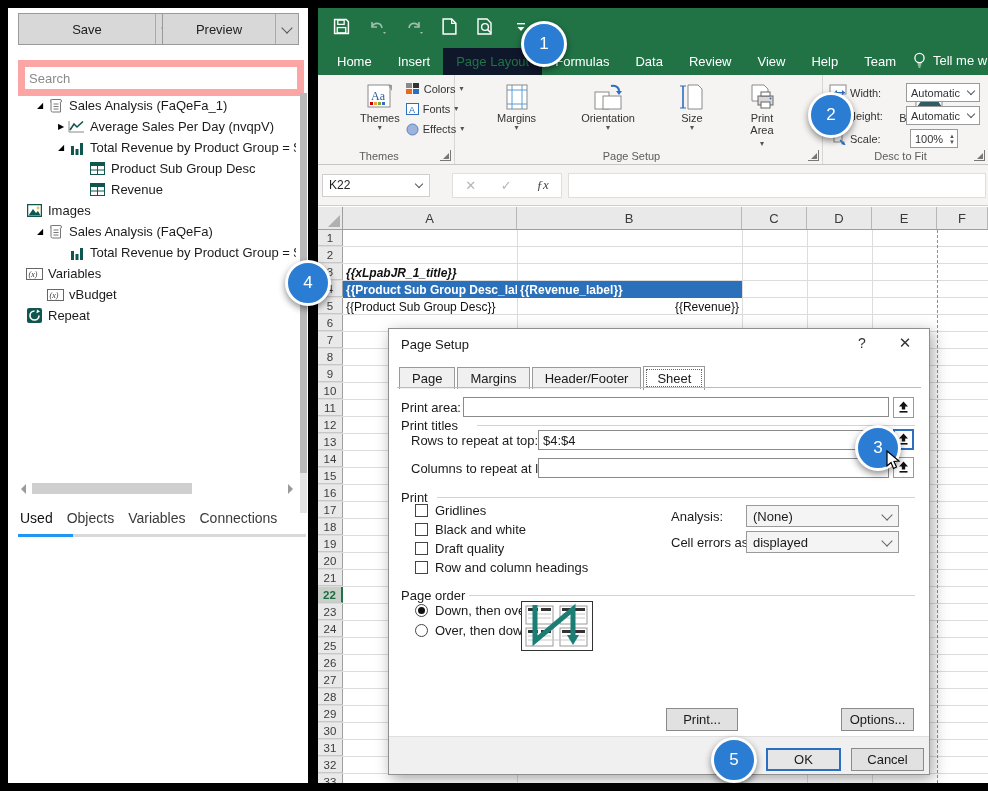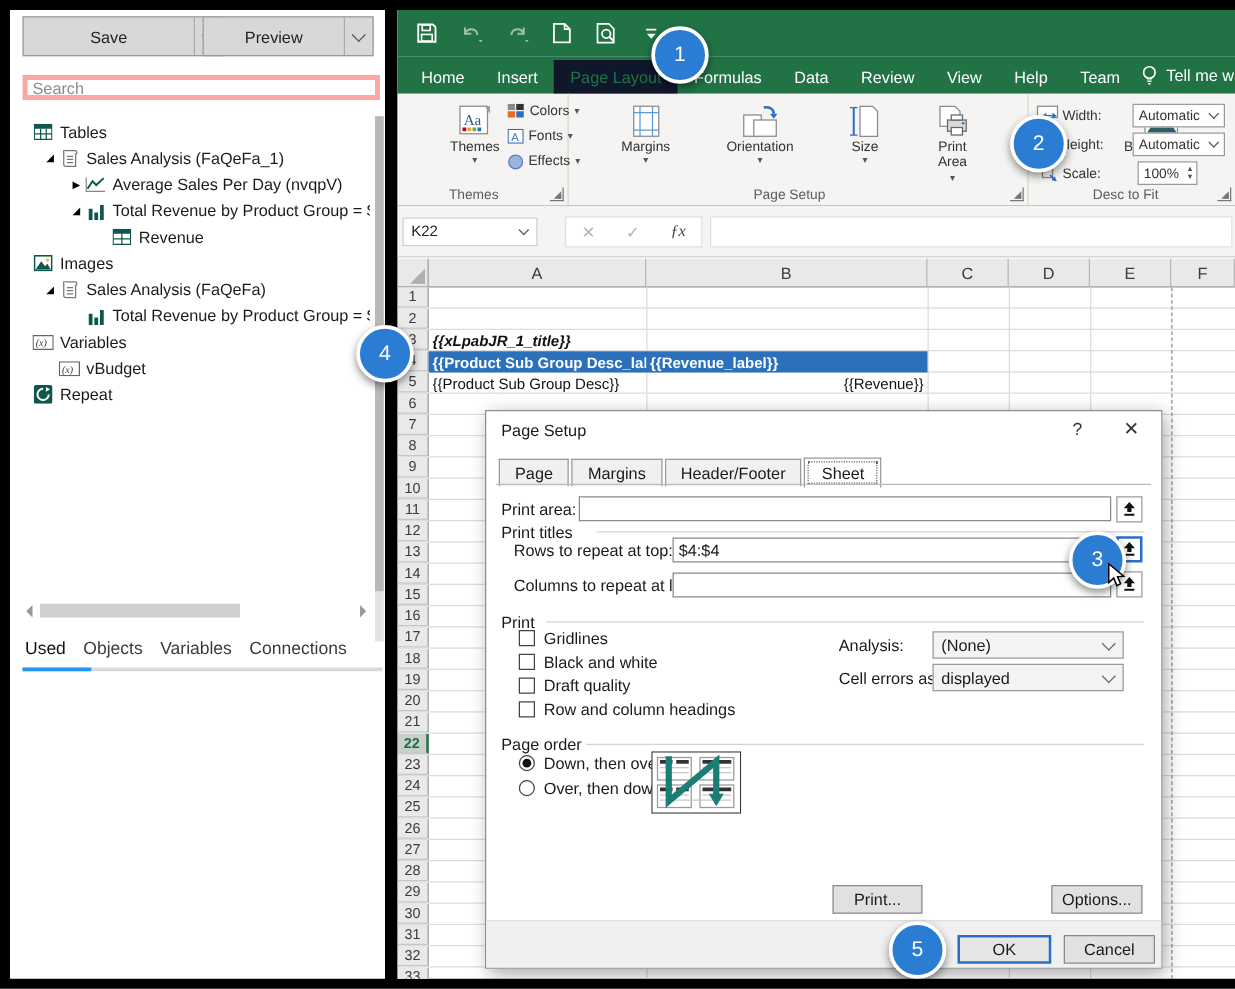--- a/index.html
+++ b/index.html
@@ -4,21 +4,21 @@
 <style>
   html,body{margin:0;padding:0;}
   body{width:988px;height:791px;position:relative;background:#000;font-family:"Liberation Sans",sans-serif;overflow:hidden;}
   .abs{position:absolute;}
   
   .panel{position:absolute;left:8px;top:8px;width:300px;height:775px;background:#fff;}
   .splitbtn{position:absolute;top:5px;height:32px;display:flex;background:#d8d8d8;border:1px solid #9a9a9a;box-sizing:border-box;cursor:default;}
   .splitbtn .main{flex:1;display:flex;align-items:center;justify-content:center;font-size:13px;color:#222;}
   .splitbtn .arrow{width:22px;border-left:1px solid #aaa;display:flex;align-items:center;justify-content:center;}
   .chev{width:7px;height:7px;border-right:1.5px solid #555;border-bottom:1.5px solid #555;transform:rotate(45deg);margin-top:-3px;}
-  .search{position:absolute;left:10px;top:52px;width:286px;height:20px;border:4px solid #fca5a5;font-size:13px;padding:0 4px;box-sizing:border-box;font-family:"Liberation Sans",sans-serif;color:#333;}
+  .search{position:absolute;left:10px;top:52px;width:286px;height:36px;border:7px solid #fca5a5;font-size:13px;padding:0 4px;box-sizing:border-box;font-family:"Liberation Sans",sans-serif;color:#333;}
   .search::placeholder{color:#8a8a8a;}
   .tree{position:absolute;left:6px;top:87px;right:12px;}
   .titem{height:21px;display:flex;align-items:center;white-space:nowrap;overflow:hidden;font-size:13px;color:#1b1b1b;}
   .titem .exp{width:10px;font-size:8px;color:#000;flex:none;text-align:center;margin-right:2px;}
   .titem .ticon{width:17px;height:15px;flex:none;margin-right:5px;display:flex;align-items:center;justify-content:center;}
   .vscroll{position:absolute;right:1px;top:85px;width:7px;height:420px;background:#e4e4e4;}
   .vscroll .thumb{position:absolute;left:0;top:0;width:7px;height:380px;background:#b9b9b9;}
   .hscroll{position:absolute;left:8px;right:10px;top:473px;height:15px;display:flex;align-items:center;}
   .hs-arrow{width:0;height:0;border:5px solid transparent;}
   .hs-left{border-right-color:#9a9a9a;}
@@ -109,33 +109,20 @@
       </div>
   </div>
   <div class="splitbtn" style="left:154px;width:137px;">
     <div class="main">Preview</div>
     <div class="arrow">
         <div class="chev"></div>
       </div>
   </div>
   <input class="search" placeholder="Search" style="">
   <div class="tree" id="tree">
-      <div class="titem" style="padding-left: 0px;">
-        <span class="exp"></span>
-        <span class="ticon">
-          <svg width="15" height="13" viewBox="0 0 15 13">
-            <rect x="0.5" y="0.5" width="14" height="12" fill="#fff" stroke="#0f574e"></rect>
-            <rect x="0.5" y="0.5" width="14" height="3.5" fill="#0f574e"></rect>
-            <line x1="5.5" y1="4" x2="5.5" y2="12.5" stroke="#0f574e"></line>
-            <line x1="10" y1="4" x2="10" y2="12.5" stroke="#0f574e"></line>
-            <line x1="0.5" y1="8" x2="14.5" y2="8" stroke="#0f574e"></line>
-          </svg>
-        </span>
-        <span>Tables</span>
-      </div>
       <div class="titem" style="padding-left: 21px;">
         <span class="exp">◢</span>
         <span class="ticon">
           <svg width="15" height="15" viewBox="0 0 15 15">
             <path d="M3 1.5 h9 a1.5 1.5 0 0 1 0 3 h-9z" fill="#fff" stroke="#777"></path>
             <path d="M3 1.5 v11 a1.5 1.5 0 0 0 1.5 1.5 h8 v-9.5" fill="#fff" stroke="#777"></path>
             <line x1="5.5" y1="6" x2="10.5" y2="6" stroke="#777"></line>
             <line x1="5.5" y1="8.5" x2="10.5" y2="8.5" stroke="#777"></line>
             <line x1="5.5" y1="11" x2="10.5" y2="11" stroke="#777"></line>
           </svg>
@@ -155,20 +142,32 @@
       <div class="titem" style="padding-left: 42px;">
         <span class="exp">◢</span>
         <span class="ticon">
           <svg width="14" height="14" viewBox="0 0 14 14">
             <rect x="1" y="5" width="3" height="9" fill="#0f574e"></rect>
             <rect x="5.5" y="8" width="3" height="6" fill="#0f574e"></rect>
             <rect x="10" y="2" width="3" height="12" fill="#0f574e"></rect>
           </svg>
         </span>
         <span>Total Revenue by Product Group = $6</span>
+      </div>
+      <div class="titem" style="padding-left: 63px;">
+        <span class="exp"></span>
+        <span class="ticon">
+          <svg width="15" height="13" viewBox="0 0 15 13">
+            <rect x="0.5" y="0.5" width="14" height="12" fill="#fff" stroke="#0f574e"></rect>
+            <rect x="0.5" y="0.5" width="14" height="3.5" fill="#0f574e"></rect>
+            <line x1="7.5" y1="0.5" x2="7.5" y2="12.5" stroke="#0f574e"></line>
+            <line x1="0.5" y1="8" x2="14.5" y2="8" stroke="#0f574e"></line>
+          </svg>
+        </span>
+        <span>Product Sub Group Desc</span>
       </div>
       <div class="titem" style="padding-left: 63px;">
         <span class="exp"></span>
         <span class="ticon">
           <svg width="15" height="13" viewBox="0 0 15 13">
             <rect x="0.5" y="0.5" width="14" height="12" fill="#fff" stroke="#0f574e"></rect>
             <rect x="0.5" y="0.5" width="14" height="3.5" fill="#0f574e"></rect>
             <line x1="7.5" y1="0.5" x2="7.5" y2="12.5" stroke="#0f574e"></line>
             <line x1="0.5" y1="8" x2="14.5" y2="8" stroke="#0f574e"></line>
           </svg>

